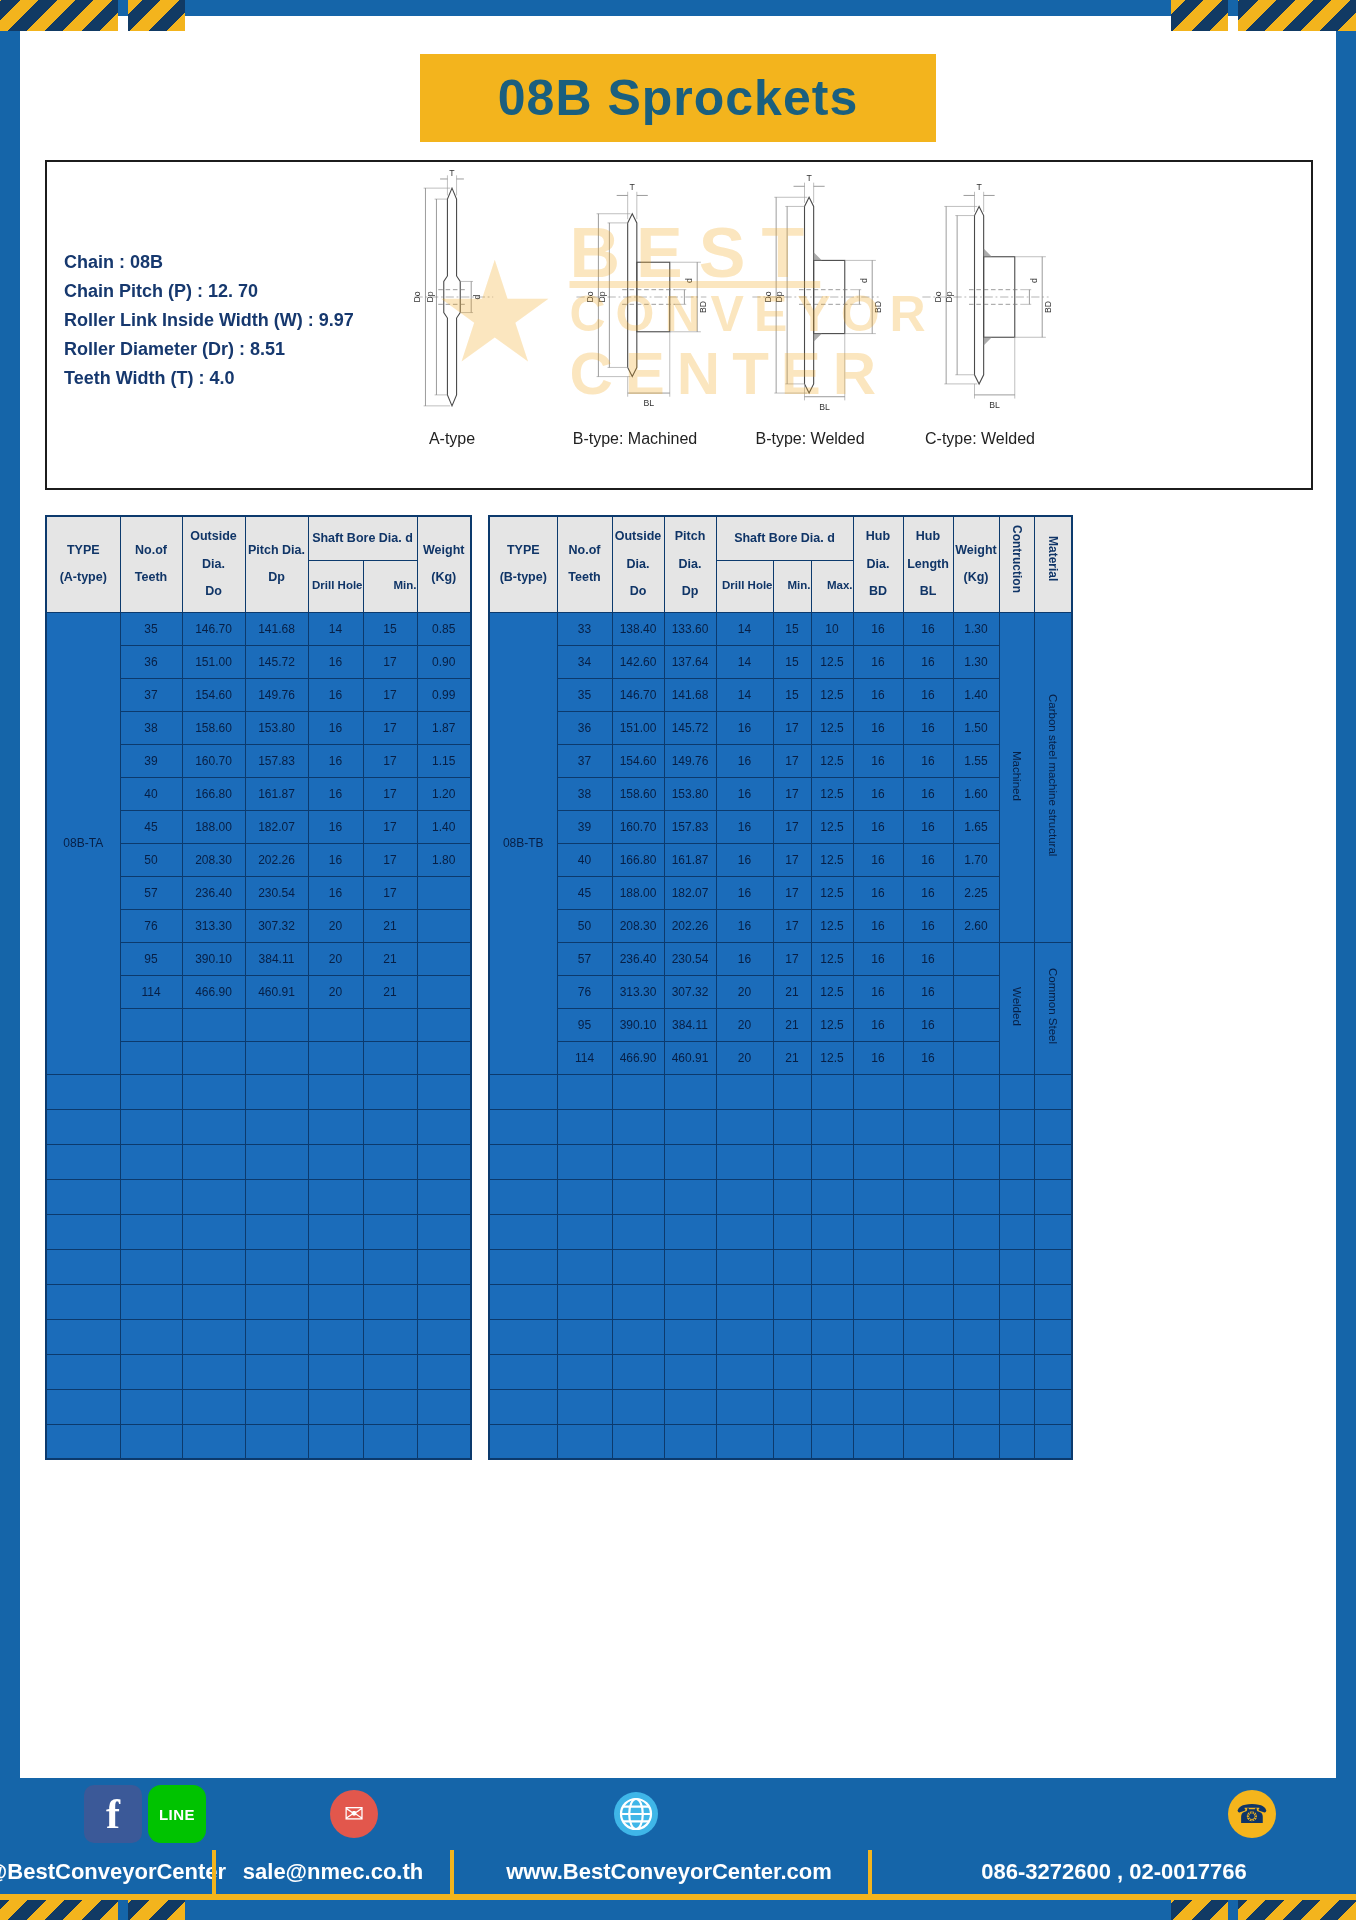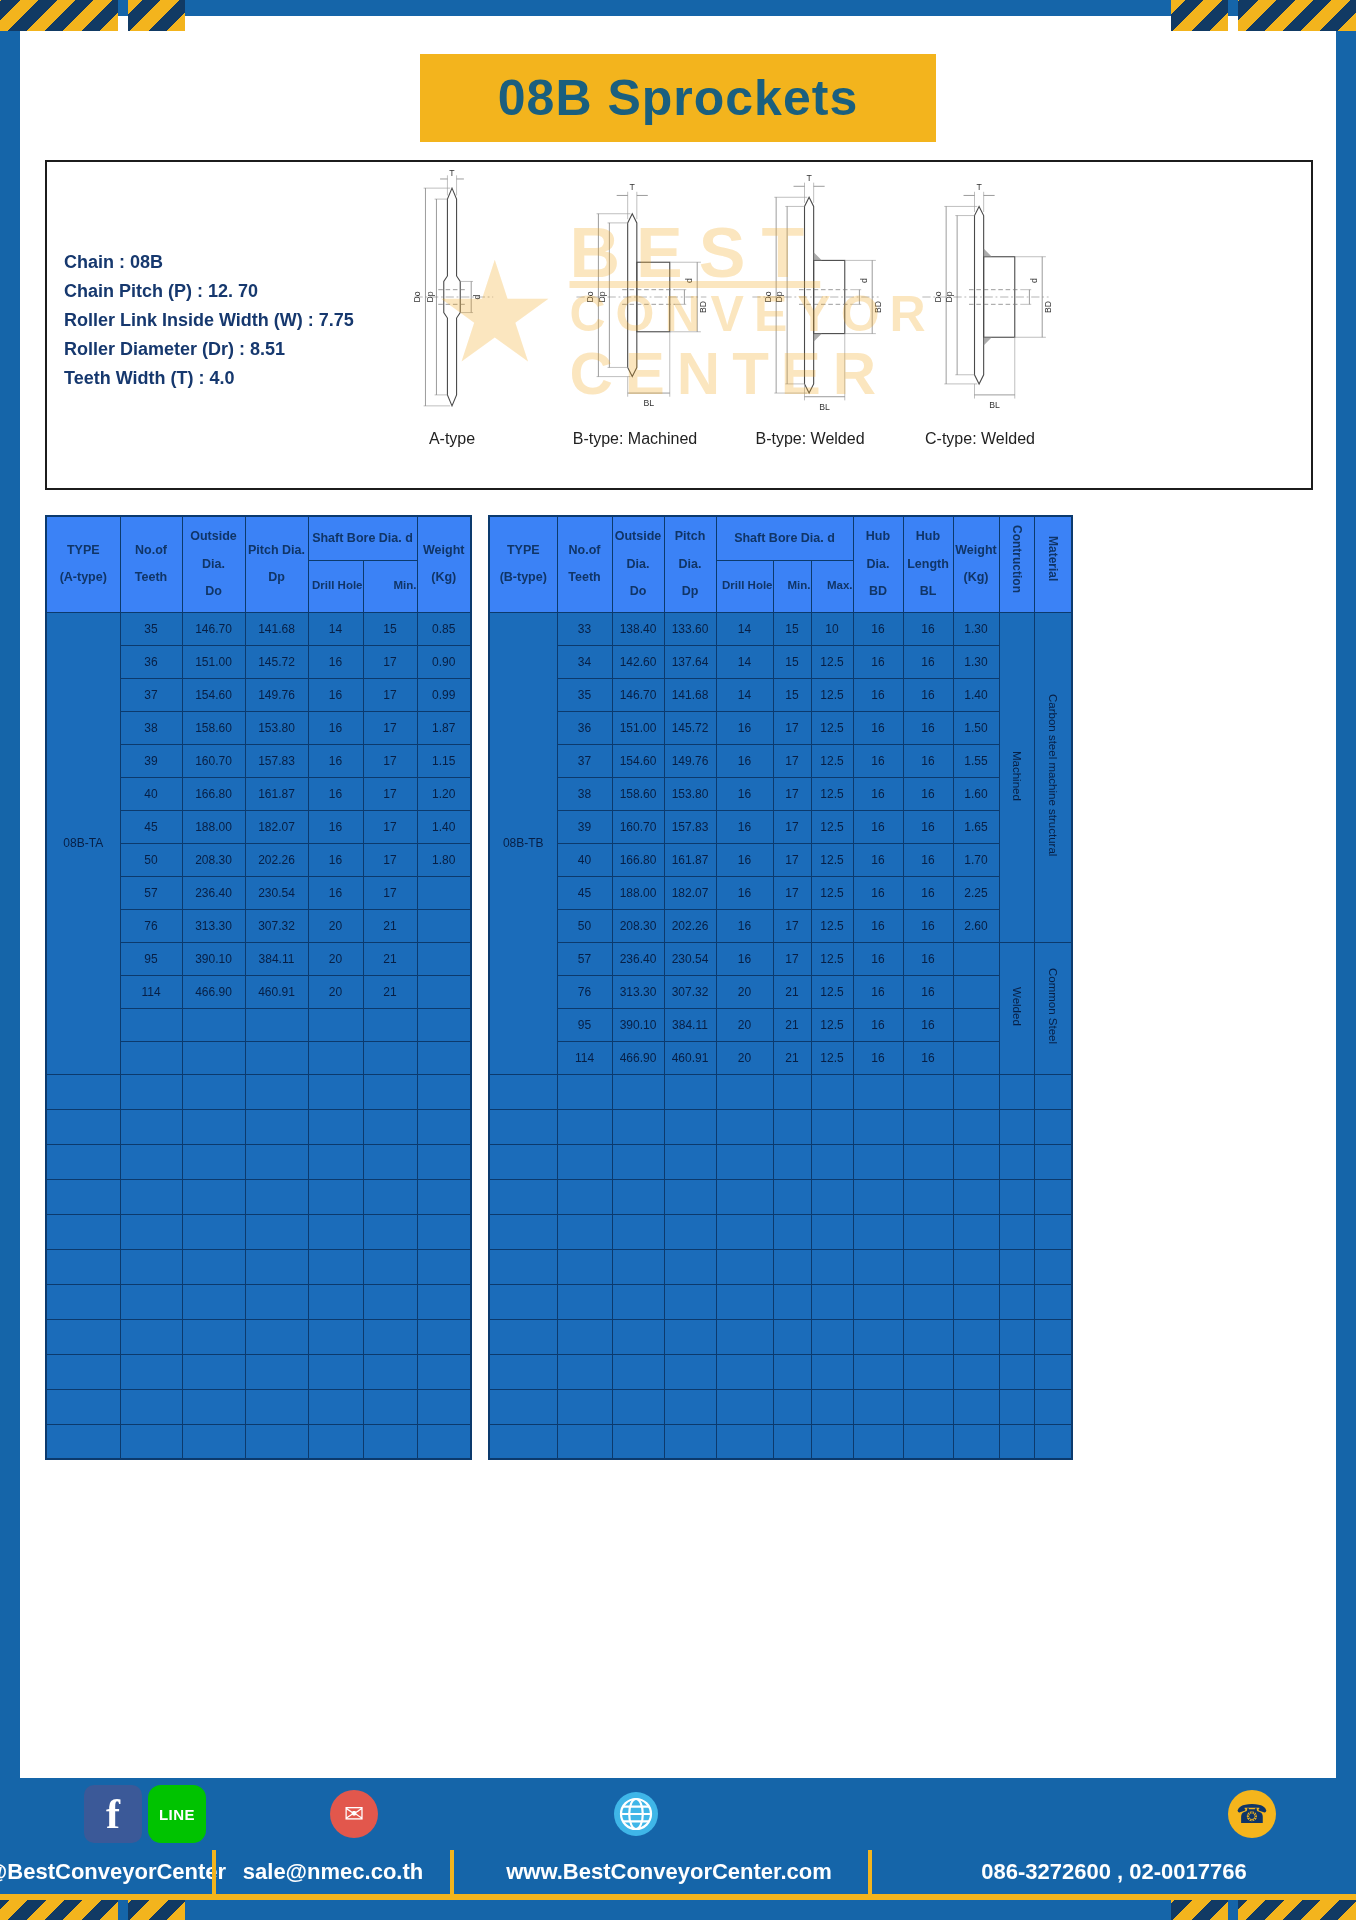--- a/index.html
+++ b/index.html
@@ -51,21 +51,21 @@
   .cl  { stroke:#999; stroke-width:0.8; stroke-dasharray:9 3 2 3; }
   .bore{ stroke:#777; stroke-width:0.8; stroke-dasharray:5 3; }
   .weld{ fill:#8a8a8a; opacity:0.7; }
   .lb  { font-size:9.5px; fill:#333; font-family:"Liberation Sans", sans-serif; }
 
   
   table { position:absolute; border-collapse:collapse; table-layout:fixed; border:2px solid #0c3a6d; z-index:2; }
   #table-a { left:45px; top:515px; width:425px; }
   #table-b { left:488px; top:515px; width:583px; }
   th, td { border:1px solid #0c3a6d; text-align:center; vertical-align:middle; padding:0; overflow:hidden; }
-  th { background:#3b82f6; color:#103567; font-size:12.5px; font-weight:bold; white-space:pre-line;margin-top:40px; }
+  th { background:#e5e5e5; color:#103567; font-size:12.5px; font-weight:bold; white-space:pre-line;margin-top:40px; }
   tbody tr:nth-child(1) th { line-height:2.2; }
   tbody tr:nth-child(2) th { font-size:11.5px; line-height:1.2;text-align:right; }
   td { background:#1b6cba; color:#071f45; font-size:12px; }
   tbody tr { height:33px; }
   tbody tr:nth-child(1) { height:44px; }
   tbody tr:nth-child(2) { height:52px; }
   tbody tr:nth-child(n+17) { height:35px; }
   .vtext { writing-mode:vertical-rl; text-orientation:mixed; display:inline-block; font-size:11.5px; line-height:1.1; white-space:nowrap; }
   th .vtext { font-size:12px; font-weight:bold; }
 
@@ -105,21 +105,21 @@
 
 <div class="title-banner">
   <h1>08B Sprockets</h1>
 </div>
 
 <div class="diagram-box">
 
   <div class="specs">
     <div class="spec-line">Chain : 08B</div>
     <div class="spec-line">Chain Pitch (P) : 12. 70</div>
-    <div class="spec-line">Roller Link Inside Width (W) : 7.75</div>
+    <div class="spec-line">Roller Link Inside Width (W) : 9.97</div>
     <div class="spec-line">Roller Diameter (Dr) : 8.51</div>
     <div class="spec-line">Teeth Width (T) : 4.0</div>
   </div>
 
   <div class="watermark">
     <span class="star">★</span>
     <span class="wm-text">
       <div class="wm-l1">BEST</div>
       <div class="wm-l2">CONVEYOR</div>
       <div class="wm-l3">CENTER</div>

